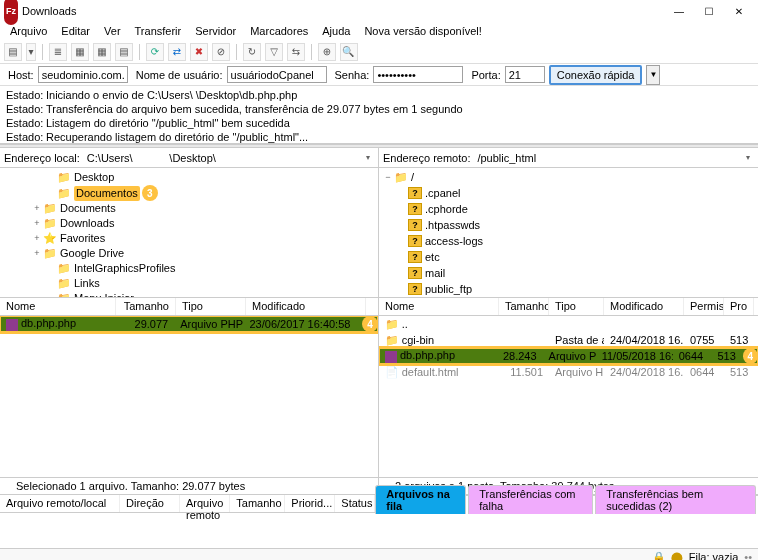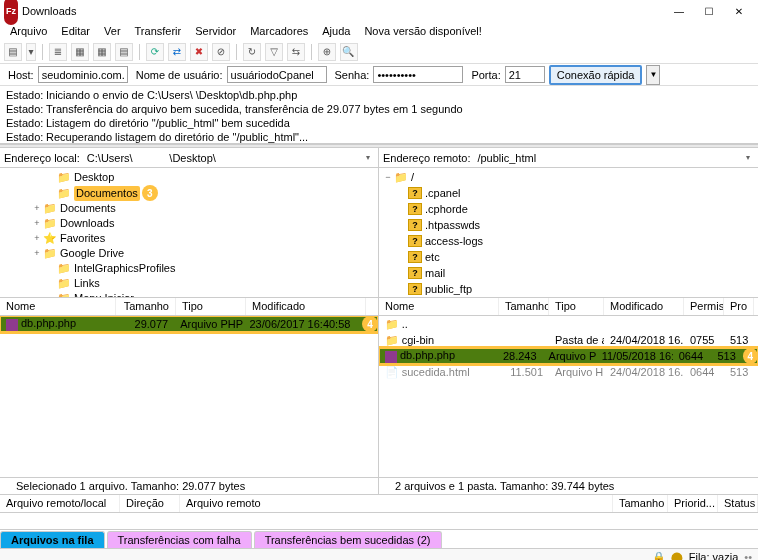--- a/index.html
+++ b/index.html
@@ -39,21 +39,21 @@
 .badge { display:inline-flex; width:16px; height:16px; border-radius:50%; background:#fec240; color:#fff; font-weight:bold; align-items:center; justify-content:center; font-size:10px; margin-left:2px;}
 .listhdr { display:flex; background:#fff; border-bottom:1px solid #ccc; font-size:11px; height:18px;}
 .listhdr .col { padding:2px 6px; border-right:1px solid #eee; white-space:nowrap; overflow:hidden;}
 .listbody { flex:1; overflow:auto; position:relative; background:#fff;}
 .listrow { display:flex; font-size:11px; height:16px; align-items:center;}
 .listrow .col { padding:1px 6px; white-space:nowrap; overflow:hidden;}
 .listrow.box { outline:3px solid #fec240; outline-offset:-1px; background:#4d7c0f;}
 .php-ico { width:12px; height:12px; background:#8e3a8e; display:inline-block; margin-right:3px; vertical-align:middle;}
 .fld-ico { color:#f4c036; margin-right:3px;}
 .statusbar2 { border-top:1px solid #ccc; padding:2px 16px; font-size:11px; height:17px; background:#fff;}
-.transferarea { height:54px; display:flex; flex-direction:column; border-top:1px solid #ccc;}
+.transferarea { height:54px; display:flex; flex-direction:row; border-top:1px solid #ccc;}
 .transferhdr { display:flex; font-size:11px; height:18px; border-bottom:1px solid #ccc;}
 .transferhdr .col { padding:2px 6px; border-right:1px solid #eee;}
 .tabs { display:flex; height:19px; align-items:flex-end; border-top:1px solid #ccc; font-size:11px;}
 .tab { padding:2px 10px; border:1px solid #ccc; border-bottom:none; background:#f0abfc; margin-right:2px; border-radius:3px 3px 0 0;}
 .tab.active { background:#0ea5e9; font-weight:bold;}
 .bottombar { height:17px; display:flex; align-items:center; justify-content:flex-end; padding:0 6px; font-size:11px; border-top:1px solid #ccc; background:#f8f8f8; gap:6px;}
 .bicon { width:12px; height:12px; display:inline-block;}
 
 .lc1{width:116px;} .lc2{width:60px;text-align:right;} .lc3{width:70px;} .lc4{width:120px;}
 .rc1{width:120px;} .rc2{width:50px;text-align:right;} .rc3{width:55px;} .rc4{width:80px;} .rc5{width:40px;} .rc6{width:30px;}
@@ -282,21 +282,21 @@
         <div class="listrow box">
           <div class="col rc1"><span class="php-ico"></span><span>db.php.php</span></div>
           <div class="col rc2">28.243</div>
           <div class="col rc3">Arquivo PHP</div>
           <div class="col rc4">11/05/2018 16:...</div>
           <div class="col rc5">0644</div>
           <div class="col rc6">513</div>
           <span class="badge">4</span>
         </div>
         <div class="listrow" style="opacity: 0.5;">
-          <div class="col rc1"><span style="margin-right:3px;">📄</span><span>sucedida.html</span></div>
+          <div class="col rc1"><span style="margin-right:3px;">📄</span><span>default.html</span></div>
           <div class="col rc2">11.501</div>
           <div class="col rc3">Arquivo H...</div>
           <div class="col rc4">24/04/2018 16...</div>
           <div class="col rc5">0644</div>
           <div class="col rc6">513</div>
         </div>
       </div>
     <div class="statusbar2">2 arquivos e 1 pasta. Tamanho: 39.744 bytes</div>
   </div>
 </div>

